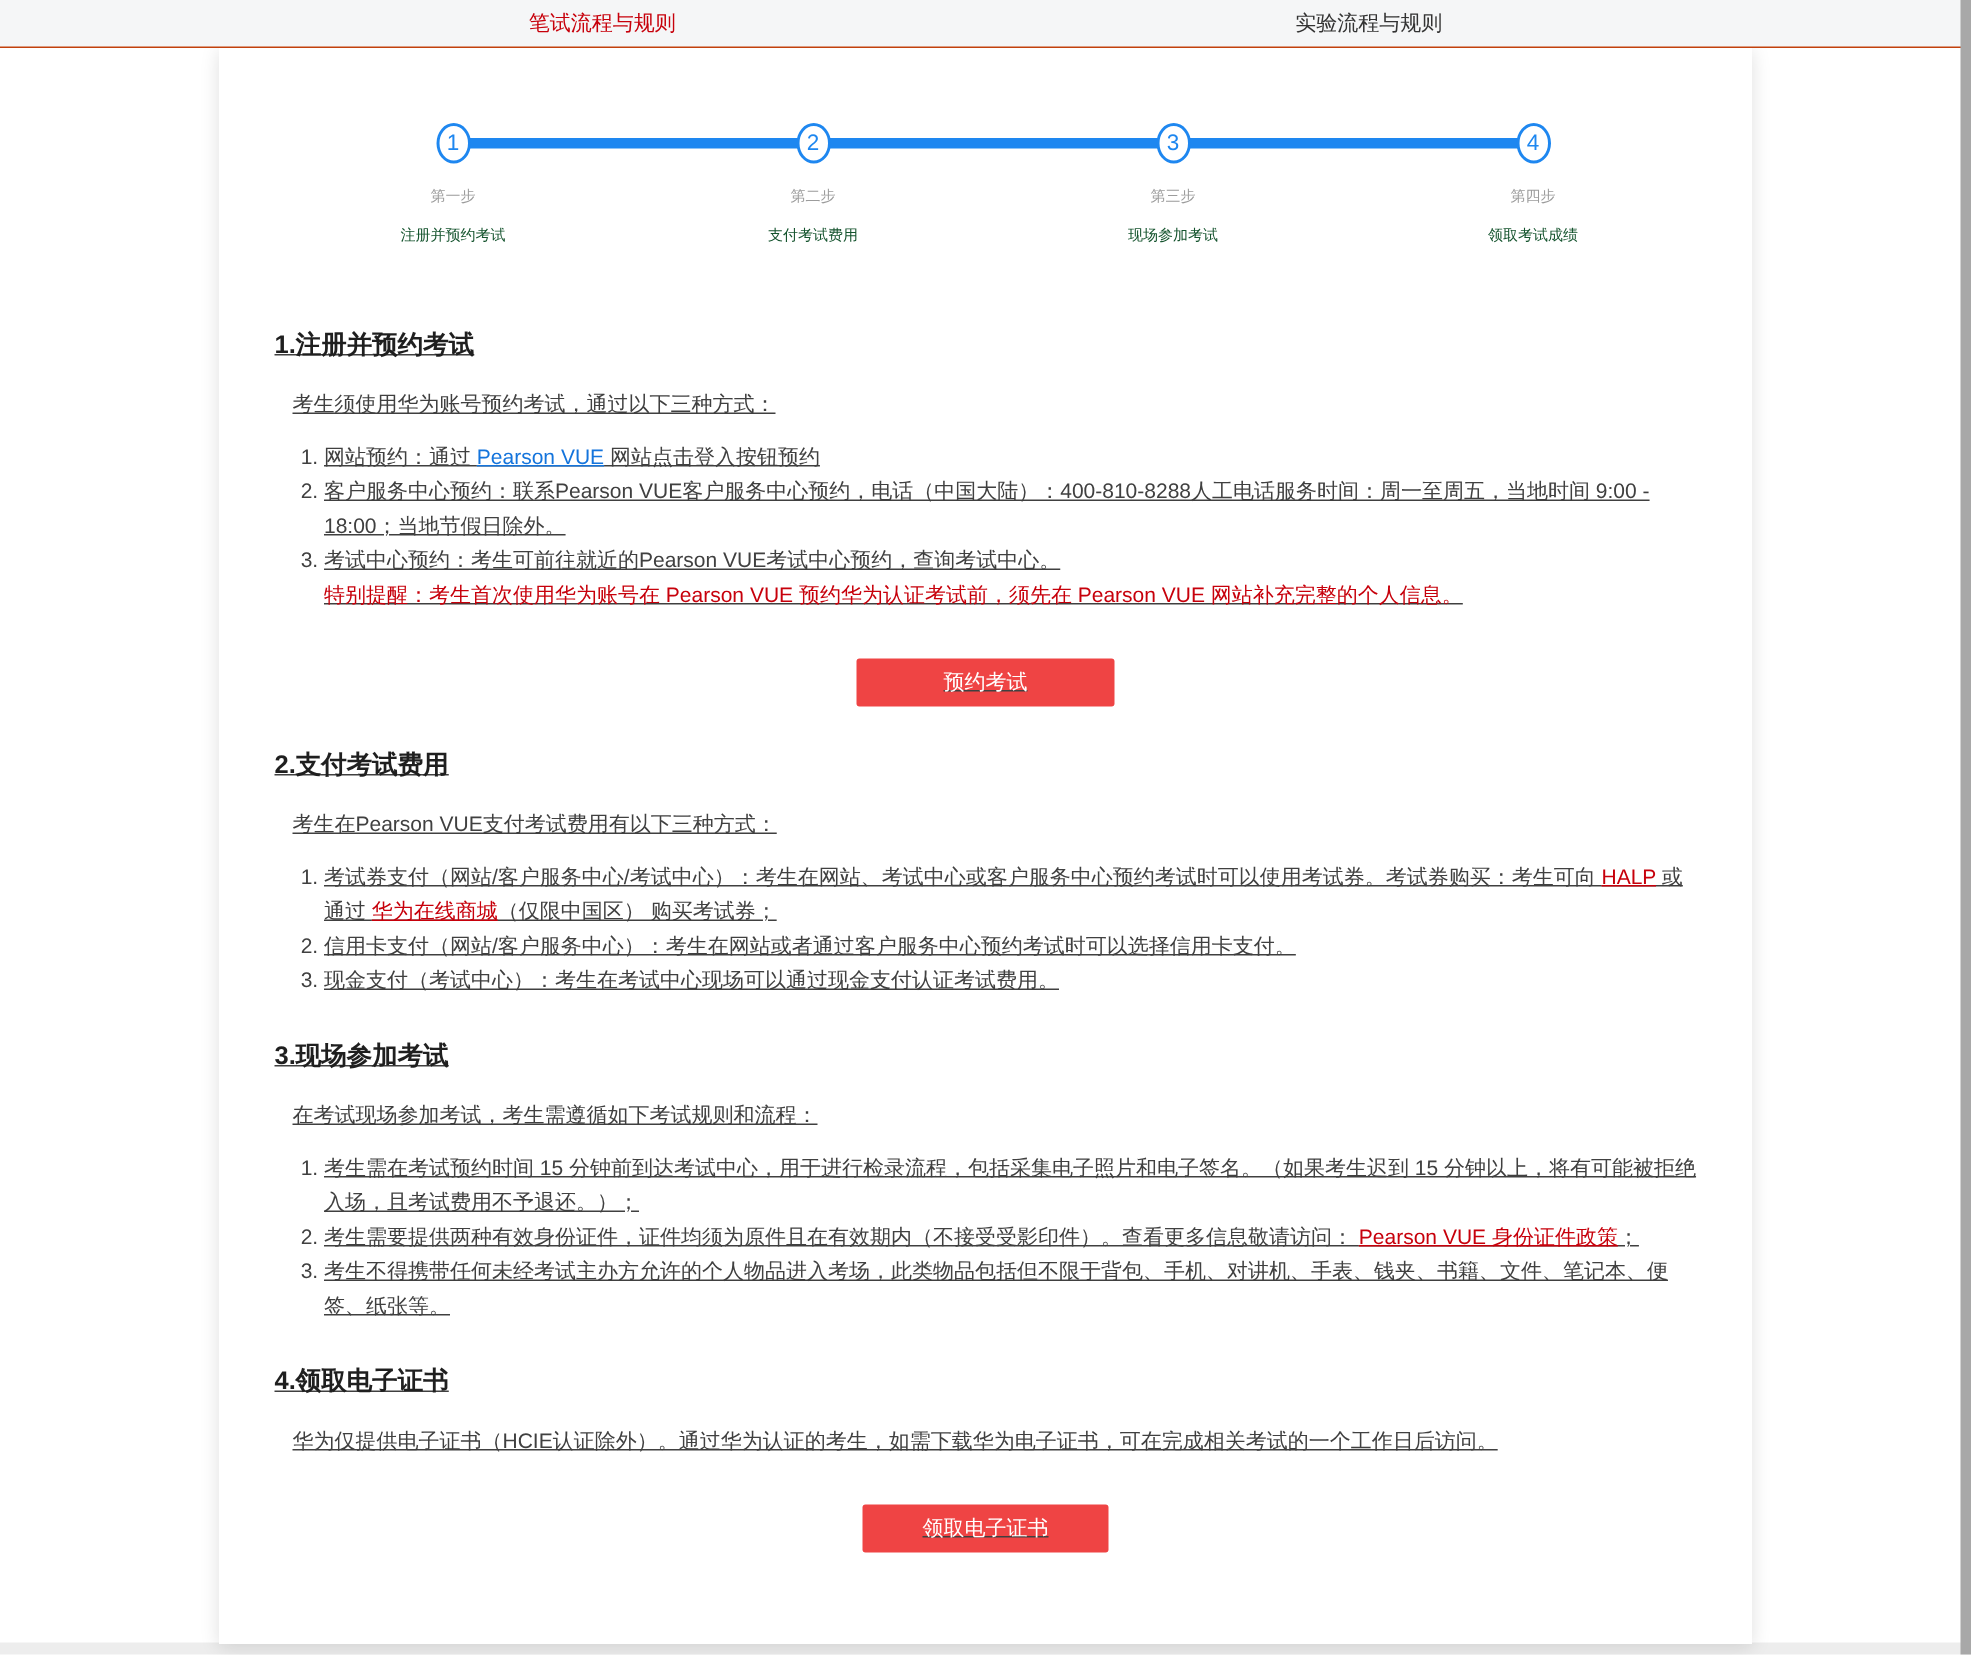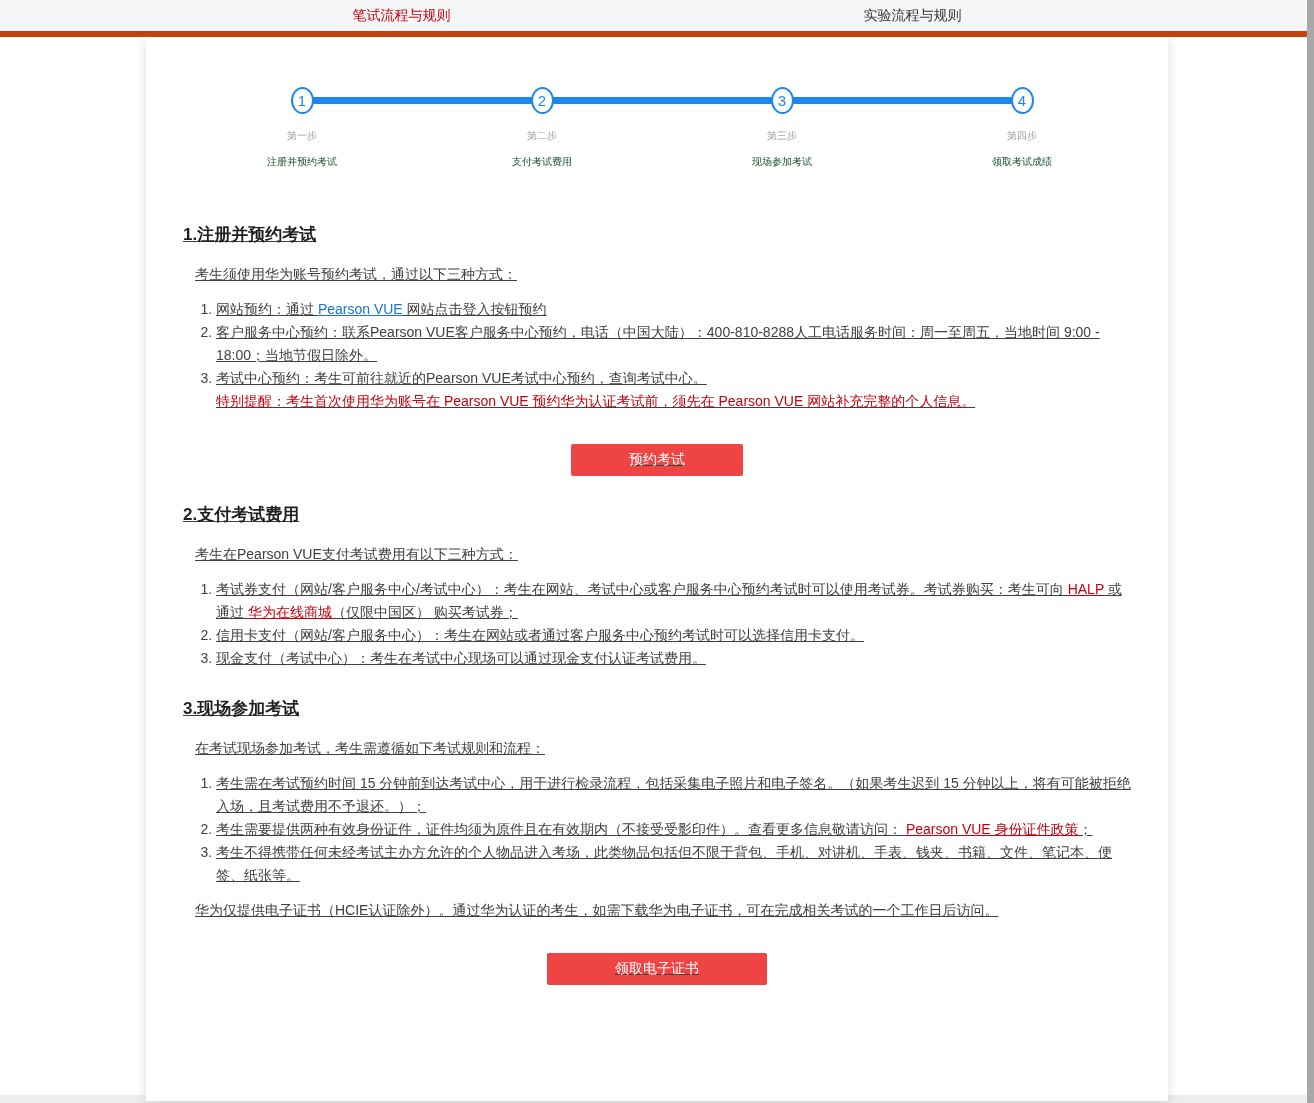--- a/index.html
+++ b/index.html
@@ -3,21 +3,21 @@
 <meta charset="utf-8">
 <style>
   html,body { margin:0; padding:0; }
   body {
     width:1314px; height:1103px; position:relative; overflow:hidden;
     background:#ffffff;
     font-family:"Liberation Sans","DejaVu Sans",sans-serif;
     -webkit-font-smoothing:antialiased;
   }
   
-  .topbar { height:31px; background:#f5f6f7; border-bottom:6px solid #c2410c; position:relative; z-index:2; }
+  .topbar { height:31px; background:#f5f6f7; border-bottom:1px solid #c2410c; position:relative; z-index:2; }
   .topbar-inner { width:1022px; margin:0 auto; display:flex; height:100%; }
   .tab { flex:1; text-align:center; line-height:31px; font-size:14px; color:#333; cursor:pointer; }
   .tab.active { color:#c7000b; }
 
   
   .card {
     width:1022px; margin:0 auto; background:#fff; position:relative; z-index:1;
     box-shadow:0 2px 12px rgba(0,0,0,0.13);
     height:1064px; box-sizing:border-box; overflow:hidden;
   }
@@ -44,21 +44,21 @@
   .notes { margin-left:33px; }
   .note { line-height:23px; color:#c7000b; }
   .blue-link { color:#1474dc; text-decoration:underline; cursor:pointer; }
   .red-link { color:#c7000b; text-decoration:underline; cursor:pointer; }
   .btn {
     display:block; margin:31px auto 13px; height:32px; border:none; border-radius:2px;
     background:#ef4444; color:#fff; font-size:14px; cursor:pointer;
     font-family:"Liberation Sans","DejaVu Sans",sans-serif;
   }
   .btn-book { width:172px; }
-  .btn-cert { width:220px; }
+  .btn-cert { width:164px; }
 
   
   .scrollbar { position:absolute; right:0; top:0; width:7px; height:1103px; background:#a8a8a8; z-index:3; }
   
   .footer-strip { position:absolute; left:0; bottom:0; width:100%; height:8px; background:#ededed; z-index:0; }
 </style>
 </head>
 <body>
 
 <div class="topbar">
@@ -144,20 +144,21 @@
         <li>
           <span>考生需要提供两种有效身份证件，证件均须为原件且在有效期内（不接受受影印件）。查看更多信息敬请访问： </span><a class="red-link">Pearson VUE 身份证件政策</a><span>；</span>
         </li>
         <li>
           <span>考生不得携带任何未经考试主办方允许的个人物品进入考场，此类物品包括但不限于背包、手机、对讲机、手表、钱夹、书籍、文件、笔记本、便签、纸张等。</span>
         </li>
       </ol>
     </div>
 
     <div class="section">
+      <div class="section-heading">4.领取电子证书</div>
       <p class="intro">华为仅提供电子证书（HCIE认证除外）。通过华为认证的考生，如需下载华为电子证书，可在完成相关考试的一个工作日后访问。</p>
       <button class="btn btn-cert">领取电子证书</button>
     </div>
 
   </div>
 </div>
 
 <div class="footer-strip"></div>
 <div class="scrollbar"></div>
 

